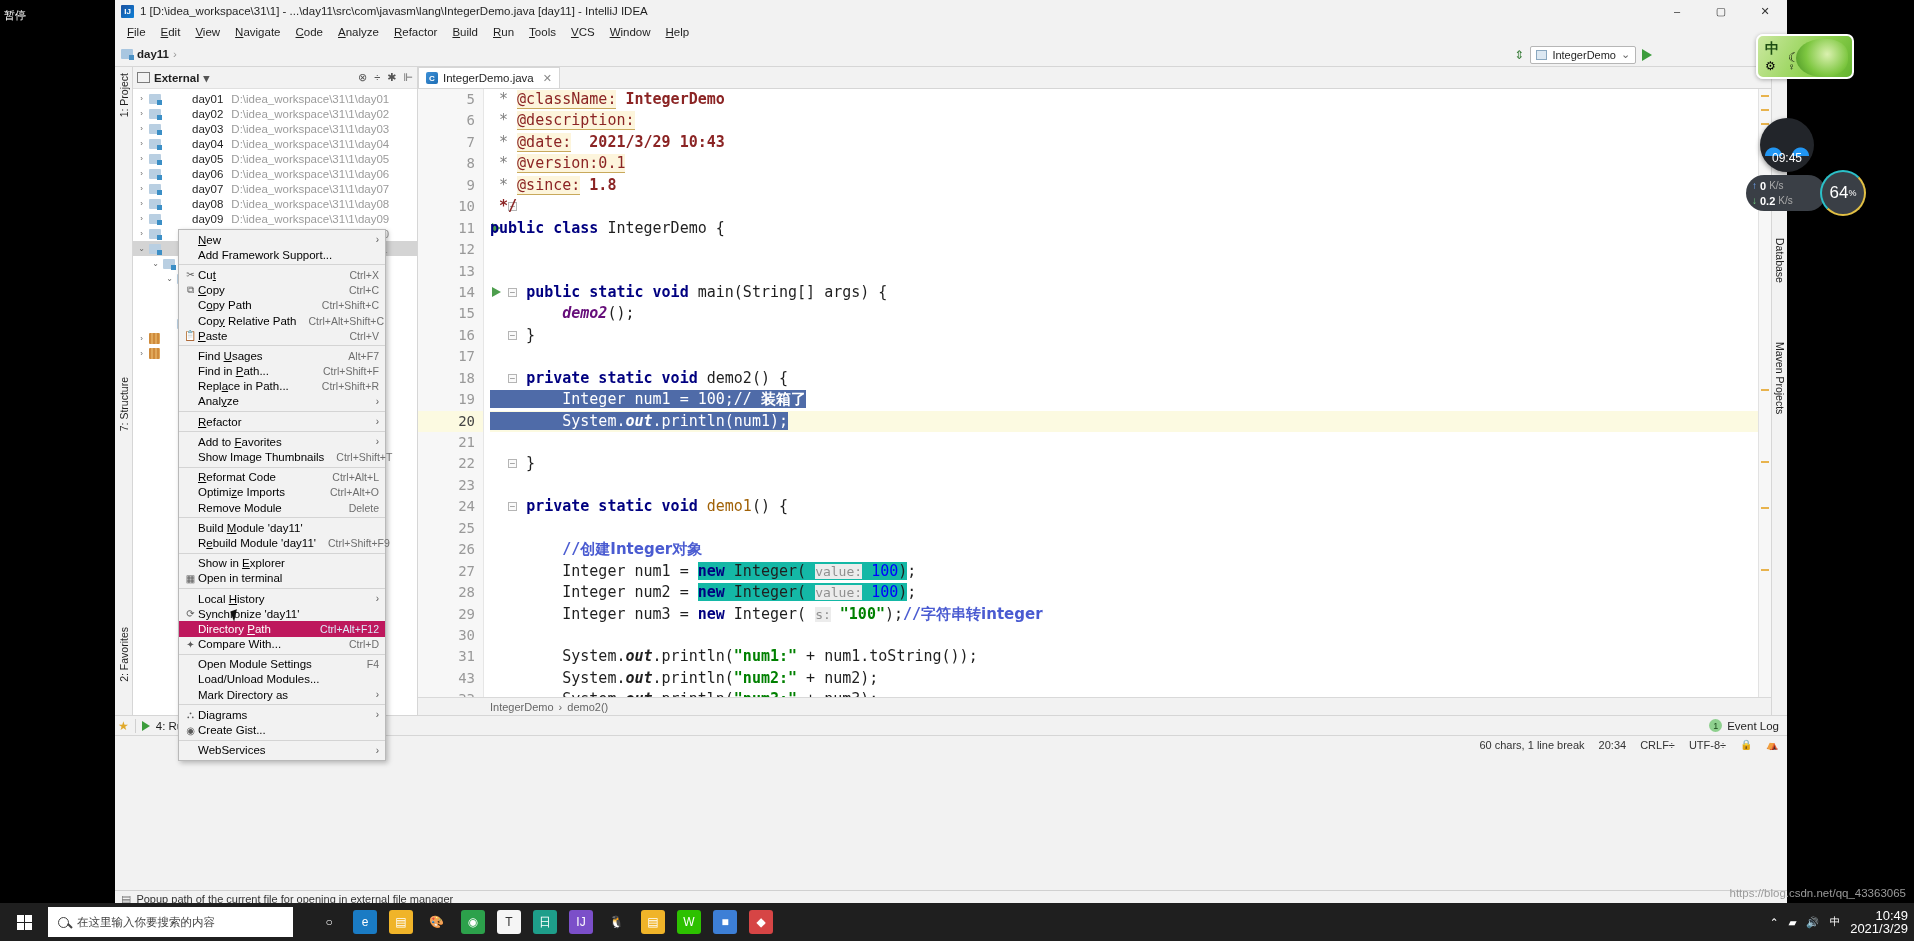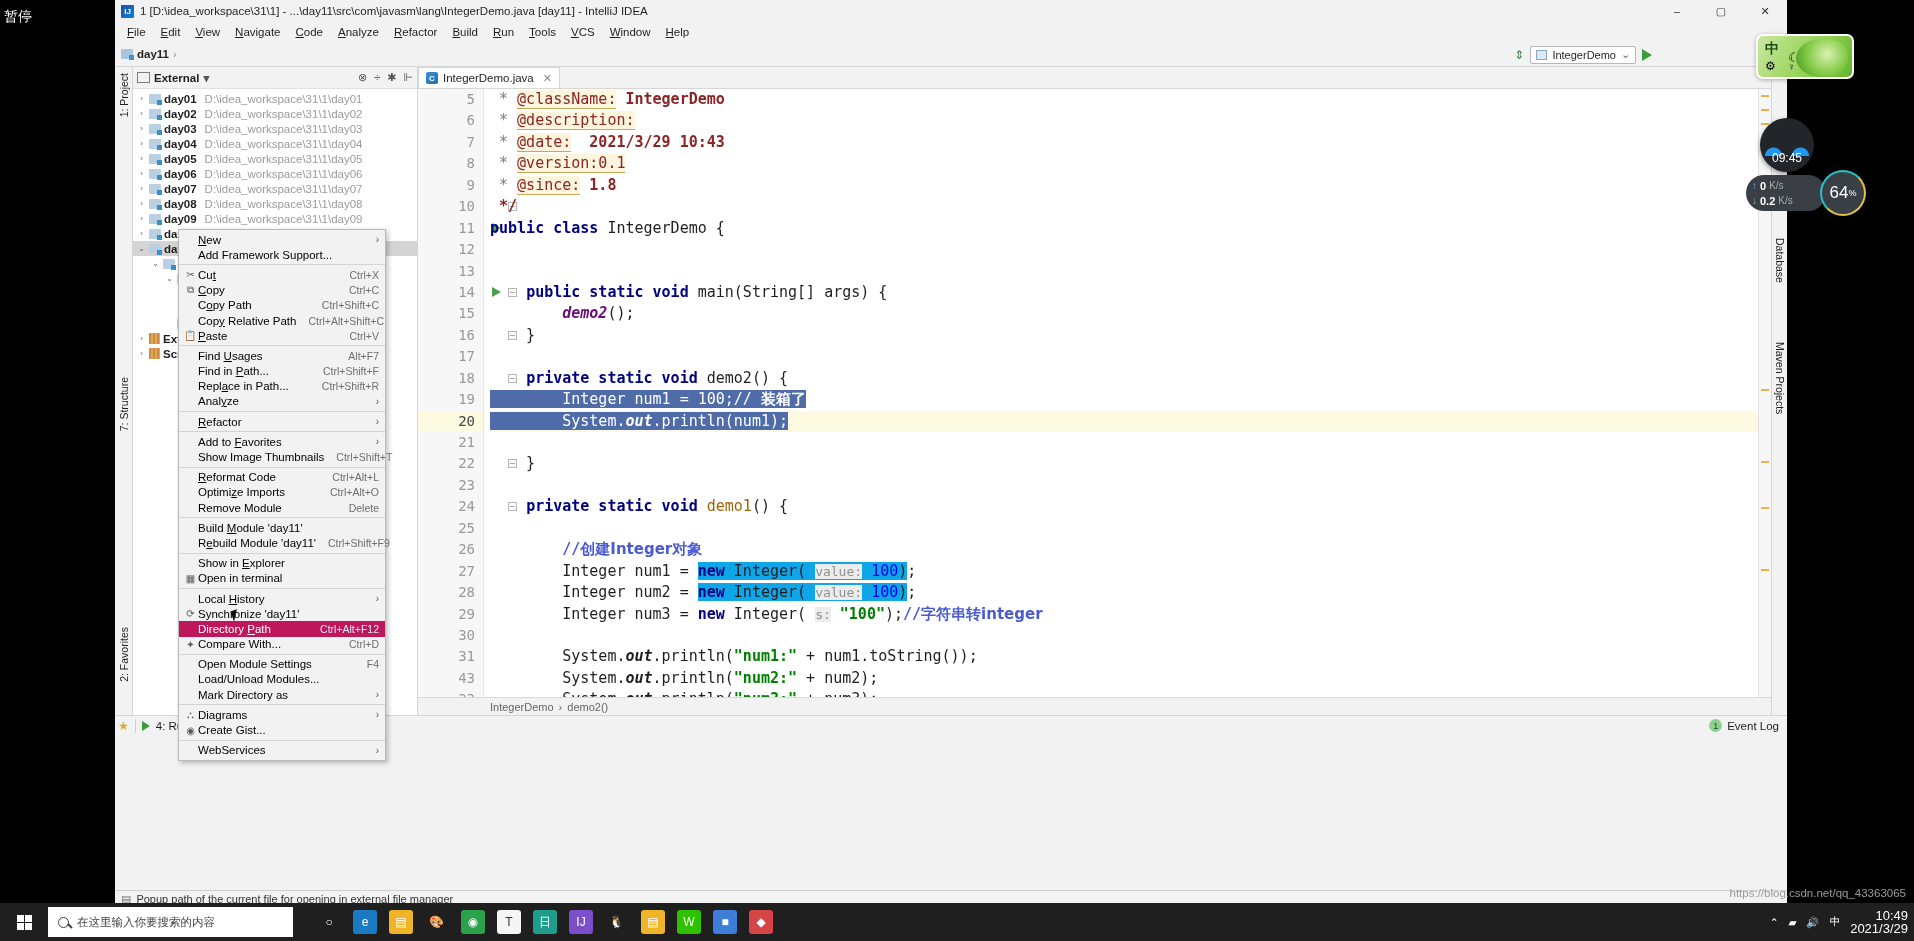--- a/index.html
+++ b/index.html
@@ -65,21 +65,21 @@
                          font-size:11px; font-weight:normal; }
   .tree { font-size:11.5px; padding-top:2px; }
   .node { height:15px; display:flex; align-items:center; gap:3px;
           padding-left:4px; white-space:nowrap; }
   .node.sel { background:#d4d4d4; }
   .arrow { width:9px; text-align:center; color:#666; font-size:8px; }
   .mod-ico { width:12px; height:10px; background:#b9cfe2; border-radius:1px;
              position:relative; flex:none; }
   .mod-ico:after { content:''; position:absolute; right:-1px; bottom:-1px;
              width:5px; height:5px; background:#3c8fc6; }
-  .node b { font-weight:bold; }
+  .node b { font-weight:normal;margin-left:28px; }
   .node .path { color:#9b9b9b; font-weight:normal; margin-left:5px; }
   .lib-ico { width:11px; height:11px; flex:none;
              background:repeating-linear-gradient(90deg,#cf8b3c 0 2px,#e0a85a 2px 4px);
              border-radius:1px; }
 
   
   .editor-wrap { flex:1; background:#fff; position:relative; display:flex;
                  flex-direction:column; }
   .tabs { height:22px; background:#f2f2f2; border-bottom:1px solid #d6d6d6;
           display:flex; align-items:flex-end; }
@@ -112,21 +112,21 @@
           padding-left:6px; }
   .ln { height:21.45px; }
   .ln.cur { background:#fcfae1; }
   .kw { color:#000080; font-weight:bold; }
   .jd { color:#808080; }
   .jdtag { color:#8b2424; font-weight:normal; background:#fdf5dc;
            border-bottom:1px solid #c8a95c; }
   .str { color:#008000; font-weight:bold; }
   .num { color:#0000ff; }
   .hint { color:#909090; background:#ececec; font-size:13px; }
-  .hl { background:#0ea5e9; }
+  .hl { background:#14b8a6; }
   .fld { color:#660e7a; font-style:italic; font-weight:bold; }
   .meth { color:#a16207; }
   .zh { font-family:"DejaVu Sans", sans-serif; font-weight:bold; }
   .selhl { background:#4f6ba8; color:#fff; }
 
   
   .markers { width:13px; background:#f7f7f7; border-left:1px solid #e2e2e2;
              position:relative; flex:none; }
   .mk { position:absolute; right:2px; width:8px; height:2px; }
 
@@ -231,21 +231,21 @@
   .tb-icons { display:flex; align-items:center; gap:12px; margin-left:24px; }
   .tb-ic { width:24px; height:24px; border-radius:3px; display:flex;
            align-items:center; justify-content:center; font-size:12px;
            color:#fff; position:relative; }
   .tray { margin-left:auto; display:flex; align-items:center; gap:10px;
           padding-right:6px; color:#fff; font-size:10.5px; }
   .clock-tray { text-align:right; line-height:13px; font-size:13px; }
 
   .watermark { position:absolute; right:8px; bottom:42px; color:#9a9a9a;
                font-size:11.5px; z-index:75; }
-  .pausebadge { position:absolute; left:4px; top:8px; color:#fff; font-size:14px;
+  .pausebadge { position:absolute; left:4px; top:8px; color:#fff; font-size:11px;
                 z-index:75; font-family:"DejaVu Sans", sans-serif; }
 
   .cursor-arrow { position:absolute; left:232px; top:610px; width:0; height:0;
                   z-index:80;
                   border-left:7px solid #111; border-bottom:11px solid transparent;
                   transform:rotate(-20deg); }
 </style>
 </head>
 <body>
 
@@ -497,20 +497,30 @@
       <span style="width:1px;height:14px;background:#d0d0d0;display:inline-block;"></span>
       <span class="play" style="border-left-width:8px;border-top-width:5px;border-bottom-width:5px;"></span>
       <span>4: Run</span>
       <span style="margin-left:8px;font-size:12px;">▤</span>
       <span class="status-right" style="margin-left:auto;display:flex;align-items:center;gap:5px;padding-right:8px;">
         <span style="display:inline-flex;align-items:center;justify-content:center;width:13px;height:13px;border-radius:50%;background:#8ed08e;color:#1a4a1a;font-size:9px;">1</span>
         <span>Event Log</span>
       </span>
     </div>
 
+    <div class="statusbar">
+      <span class="status-right">
+        <span>60 chars, 1 line break</span>
+        <span>20:34</span>
+        <span>CRLF÷</span>
+        <span>UTF-8÷</span>
+        <span style="font-size:10px;">🔒</span>
+        <span style="font-size:10px;">⛺</span>
+      </span>
+    </div>
   </div>
 
   <div class="ime-widget">
     <span class="leaf"></span>
     <span class="zh-ch">中</span>
     <span class="moon">☾</span>
     <span class="gear">⚙</span>
     <span class="q">♀</span>
   </div>
 

